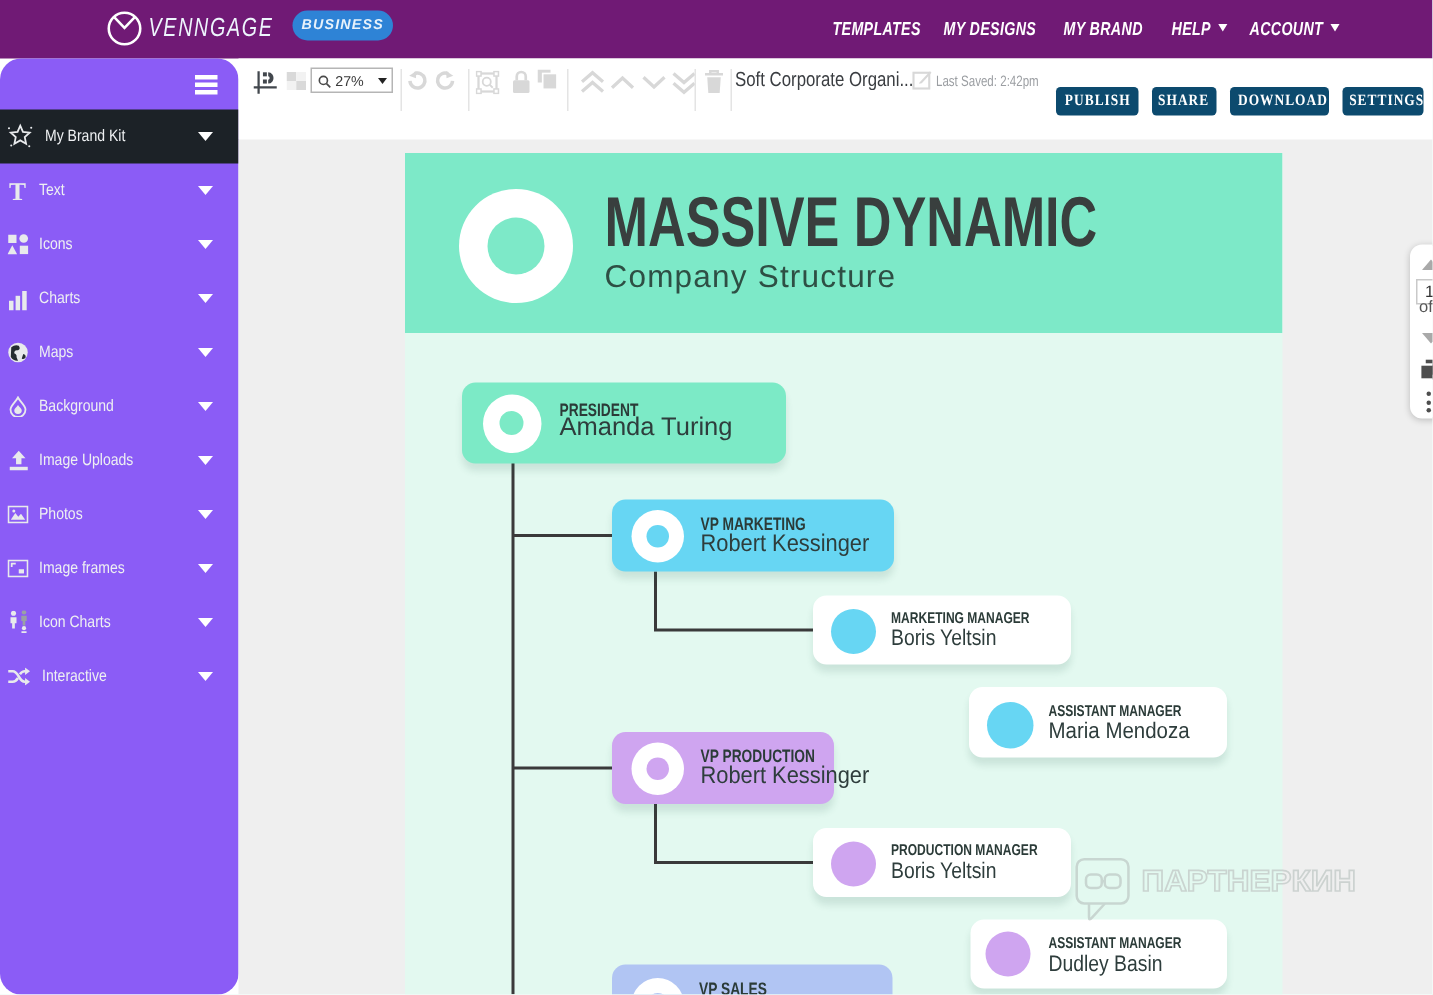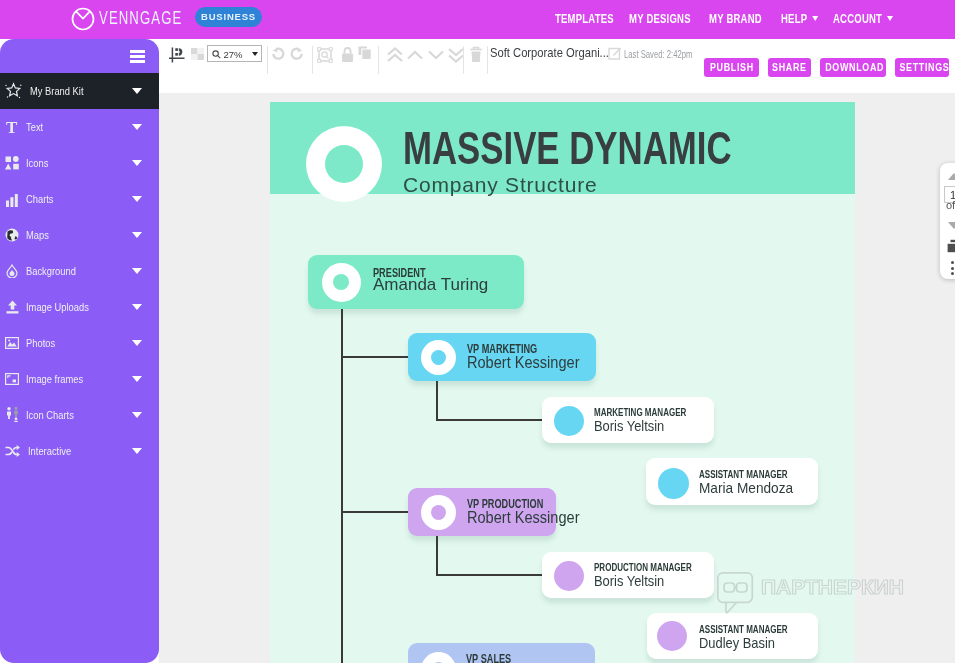--- a/index.html
+++ b/index.html
@@ -1,19 +1,19 @@
 <!DOCTYPE html>
 <html><head>
 <meta charset="utf-8">
 <style>
 * { margin:0; padding:0; box-sizing:border-box; }
 html,body { width:955px; height:663px; overflow:hidden; font-family:"Liberation Sans", sans-serif; }
 #app { position:relative; width:955px; height:663px; background:#fff; }
 
-#topbar { position:absolute; left:0; top:0; width:955px; height:39px; background:#d946ef; }
+#topbar { position:absolute; left:0; top:0; width:955px; height:39px; background:#701a75;font-style:italic; }
 #logo { position:absolute; left:70px; top:6px; }
 #logoname { position:absolute; left:99px; top:8px; color:#eef6fd; font-size:17.5px; letter-spacing:1.5px; font-weight:400; transform:scaleX(0.75); transform-origin:0 0; }
 #bizpill { position:absolute; left:195px; top:7px; width:67px; height:20px; background:#2e83d6; border-radius:10px; color:#e8f2fb; font-size:9.5px; font-weight:700; letter-spacing:0.8px; text-align:center; line-height:20px; }
 .topnav { position:absolute; top:0; height:39px; line-height:39px; color:#fff; font-size:12.5px; font-weight:600; letter-spacing:0.3px; white-space:nowrap; transform:scaleX(0.76); transform-origin:0 50%; }
 .caret-w { display:inline-block; width:0; height:0; border-left:4.5px solid transparent; border-right:4.5px solid transparent; border-top:5px solid #fff; vertical-align:middle; margin-left:6px; margin-top:-2px; }
 
 #sidebar { position:absolute; left:0; top:39px; width:159px; height:624px; background:#8b5cf6;border-radius:14px; }
 #hamburger { position:absolute; left:130px; top:11px; width:15px; }
 #hamburger div { height:3.2px; background:#fff; margin-bottom:1.7px; }
 .srow { position:absolute; left:0; width:159px; height:36px; }
@@ -21,26 +21,26 @@
 .sicon { position:absolute; }
 .slabel { position:absolute; left:26px; top:0; height:36px; line-height:36px; color:#eef0f2; font-size:11px; white-space:nowrap; transform:scaleX(0.85); transform-origin:0 50%; }
 .scaret { position:absolute; left:132px; top:15px; width:0; height:0; border-left:5.5px solid transparent; border-right:5.5px solid transparent; border-top:6.5px solid #fff; }
 
 #toolbar { position:absolute; left:159px; top:39px; width:796px; height:54px; background:#fff; }
 .tsep { position:absolute; top:7px; width:1px; height:28px; background:#e4e4e4; }
 .ticon { position:absolute; }
 #zoombox { position:absolute; left:48px; top:6px; width:55px; height:17px; border:1px solid #b5b5b5; color:#3a3a3a; font-size:9.5px; }
 #doctitle { position:absolute; left:331px; top:5.5px; font-size:13.5px; color:#3a3d41; white-space:nowrap; transform:scaleX(0.83); transform-origin:0 0; }
 #lastsaved { position:absolute; left:465px; top:9.5px; font-size:10px; color:#9b9ea2; white-space:nowrap; transform:scaleX(0.77); transform-origin:0 0; }
-.gbtn { position:absolute; top:18.5px; height:19.5px; background:#d946ef; border-radius:3px; color:#fff; font-size:10.5px; font-weight:700; text-align:center; line-height:19.5px; }
+.gbtn { position:absolute; top:18.5px; height:19.5px; background:#0c4a6e; border-radius:3px; color:#fff; font-size:10.5px; font-weight:700; text-align:center; line-height:19.5px;font-family:Liberation Serif, serif; }
 .gbtn span { display:inline-block; transform:scaleX(0.85); letter-spacing:0.8px; }
 
 #canvas { position:absolute; left:159px; top:93px; width:796px; height:570px; background:#efefef; }
 #page { position:absolute; left:111px; top:9px; width:585px; height:561px; background:#e3f9f0; overflow:hidden; }
-#pghead { position:absolute; left:0; top:0; width:585px; height:92px; background:#7de9c8; }
+#pghead { position:absolute; left:0; top:0; width:585px; height:120px; background:#7de9c8; }
 .donut { position:absolute; border-radius:50%; background:#fff; }
 #bigtitle { position:absolute; left:133px; top:17.8px; font-size:47px; font-weight:700; color:#393f3e; white-space:nowrap; transform:scaleX(0.74); transform-origin:0 0; }
 #subtitle { position:absolute; left:133px; top:70.9px; font-size:21px; color:#2e4f44; letter-spacing:0.8px; }
 
 .node { position:absolute; border-radius:9px; box-shadow:0 5px 5px rgba(40,90,75,0.13); }
 .ntitle { position:absolute; font-weight:700; font-size:12px; color:#2b3b38; white-space:nowrap; transform:scaleX(0.765); transform-origin:0 0; }
 .ntitle.sm { font-size:10.5px; }
 .nname { position:absolute; font-size:16px; color:#2e3d3c; white-space:nowrap; transform-origin:0 0; }
 .circ { position:absolute; border-radius:50%; }
 

